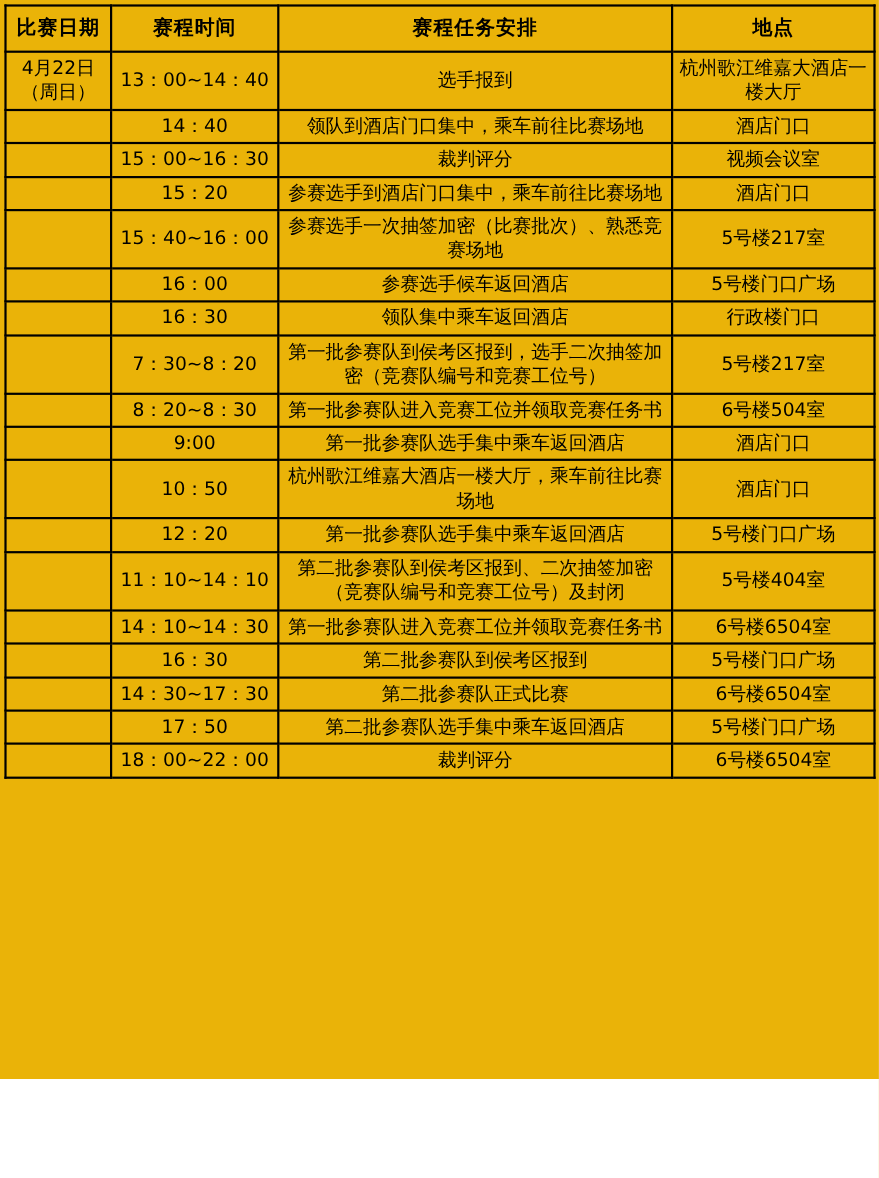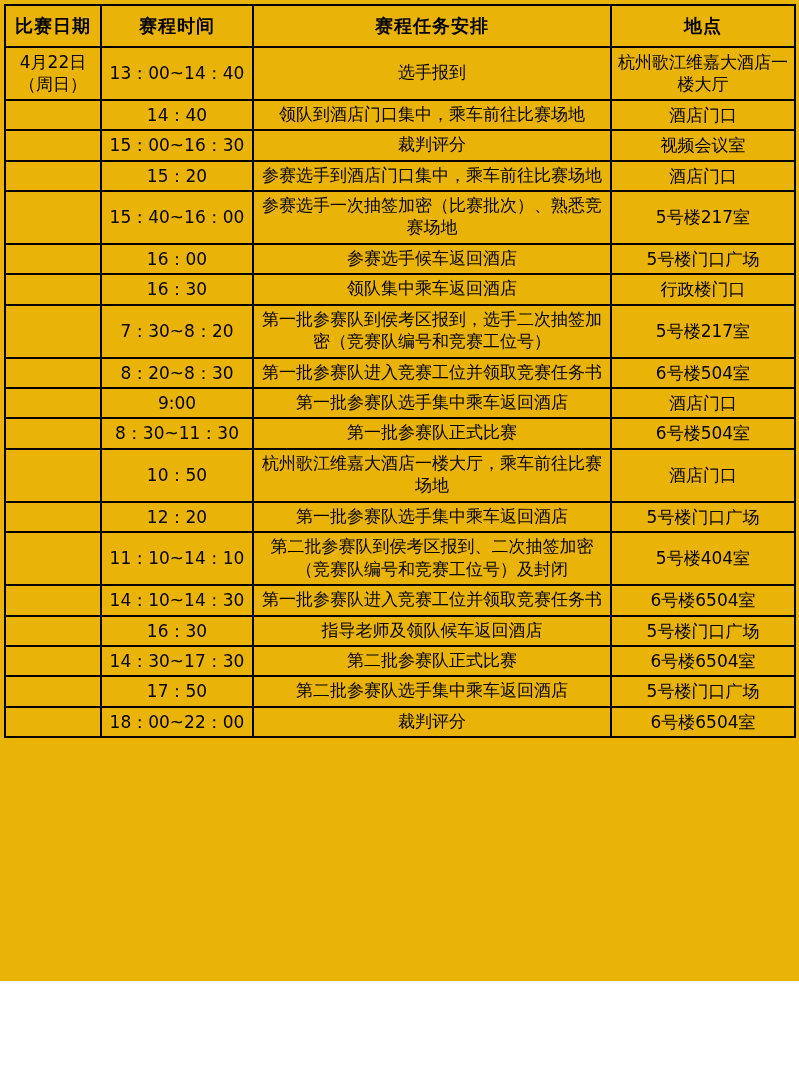--- a/index.html
+++ b/index.html
@@ -144,26 +144,20 @@
         <td class="place-cell">6号楼504室</td>
       </tr>
       <tr>
         <td class="blank-cell"></td>
         <td class="time-cell">9:00</td>
         <td class="task-cell">第一批参赛队选手集中乘车返回酒店</td>
         <td class="place-cell">酒店门口</td>
       </tr>
       <tr>
         <td class="blank-cell"></td>
-        <td class="time-cell">8：30~11：30</td>
-        <td class="task-cell">第一批参赛队正式比赛</td>
-        <td class="place-cell">6号楼504室</td>
-      </tr>
-      <tr>
-        <td class="blank-cell"></td>
         <td class="time-cell">10：50</td>
         <td class="task-cell">杭州歌江维嘉大酒店一楼大厅，乘车前往比赛场地</td>
         <td class="place-cell">酒店门口</td>
       </tr>
       <tr>
         <td class="blank-cell"></td>
         <td class="time-cell">12：20</td>
         <td class="task-cell">第一批参赛队选手集中乘车返回酒店</td>
         <td class="place-cell">5号楼门口广场</td>
       </tr>
@@ -175,21 +169,21 @@
       </tr>
       <tr>
         <td class="blank-cell"></td>
         <td class="time-cell">14：10~14：30</td>
         <td class="task-cell">第一批参赛队进入竞赛工位并领取竞赛任务书</td>
         <td class="place-cell">6号楼6504室</td>
       </tr>
       <tr>
         <td class="blank-cell"></td>
         <td class="time-cell">16：30</td>
-        <td class="task-cell">指导老师及领队候车返回酒店</td>
+        <td class="task-cell">第二批参赛队到侯考区报到</td>
         <td class="place-cell">5号楼门口广场</td>
       </tr>
       <tr>
         <td class="blank-cell"></td>
         <td class="time-cell">14：30~17：30</td>
         <td class="task-cell">第二批参赛队正式比赛</td>
         <td class="place-cell">6号楼6504室</td>
       </tr>
       <tr>
         <td class="blank-cell"></td>

